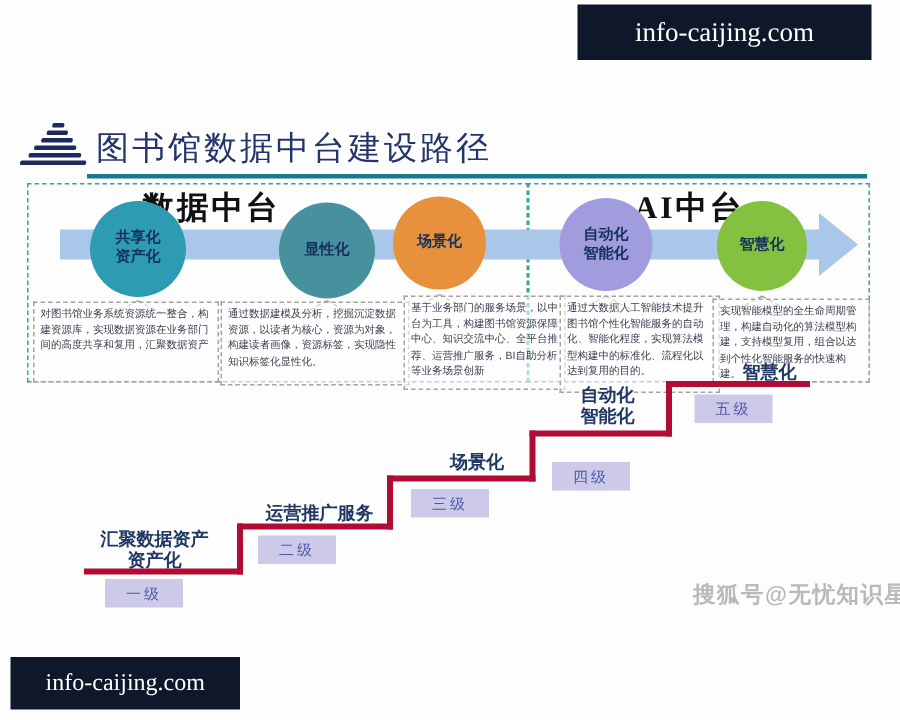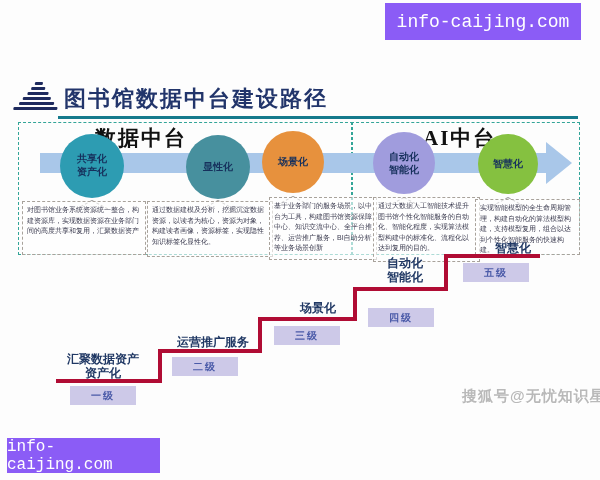--- a/index.html
+++ b/index.html
@@ -4,33 +4,33 @@
 <style>
   html,body{margin:0;padding:0;}
   body{
     width:600px;height:480px;position:relative;background:#fdfdfd;
     font-family:"Liberation Sans",sans-serif;overflow:hidden;
   }
   .abs{position:absolute;}
 
   
   .wm-box{
-    background:#8b5cf6;color:#fff;display:flex;align-items:center;justify-content:center;
-    font-family:Liberation Mono, monospace;
+    background:#0f172a;color:#fff;display:flex;align-items:center;justify-content:center;
+    font-family:Liberation Serif, serif;
   }
   .wm-top{left:385px;top:3px;width:196px;height:37px;font-size:18px;}
   .wm-bottom{left:7px;top:438px;width:153px;height:35px;font-size:16px;}
 
   
   .logo{left:14px;top:82px;width:46px;height:30px;transform:skewX(-8deg);}
   .logo .bar{background:#1e2a5e;height:3px;margin:0 auto 2px auto;border-radius:1px;}
 
   
   .title{
-    left:64px;top:84px;font-size:22px;font-weight:bold;color:#22356b;
+    left:64px;top:84px;font-size:22px;font-weight:normal;color:#22356b;
     font-family:"Liberation Serif",serif;letter-spacing:2px;white-space:nowrap;
   }
   .title-underline{left:58px;top:116px;width:520px;height:3px;background:#157a8c;}
 
   
   .panel{border:1.5px dashed var(--border,#33a598);}
   .panel-data{left:18px;top:122px;width:333px;height:131px;}
   .panel-ai{left:351px;top:122px;width:227px;height:131px;}
 
   .platform-header{
@@ -79,22 +79,22 @@
   
   .sline{background:var(--staircase,#b00c34);z-index:2;}
 
   .step-label{
     color:var(--navy,#203864);font-weight:bold;font-size:12px;line-height:1.2;
     font-family:"Liberation Serif",serif;text-align:center;white-space:nowrap;
   }
   .lvl{
     background:var(--level-box-bg,#cdc9e8);color:var(--level-text,#4a5aa8);
     display:flex;align-items:center;justify-content:center;
-    font-size:10px;font-weight:bold;font-family:"Liberation Serif",serif;
-    width:66px;height:19px;letter-spacing:2px;
+    font-size:10px;font-weight:normal;font-family:"Liberation Serif",serif;
+    width:52px;height:19px;letter-spacing:2px;
   }
 
   .sohu{
     left:462px;top:387px;font-size:15px;font-weight:bold;color:#b9b9b9;
     text-shadow:1px 1px 0 #ffffff;white-space:nowrap;letter-spacing:1px;
   }
 </style>
 </head>
 <body>
 

